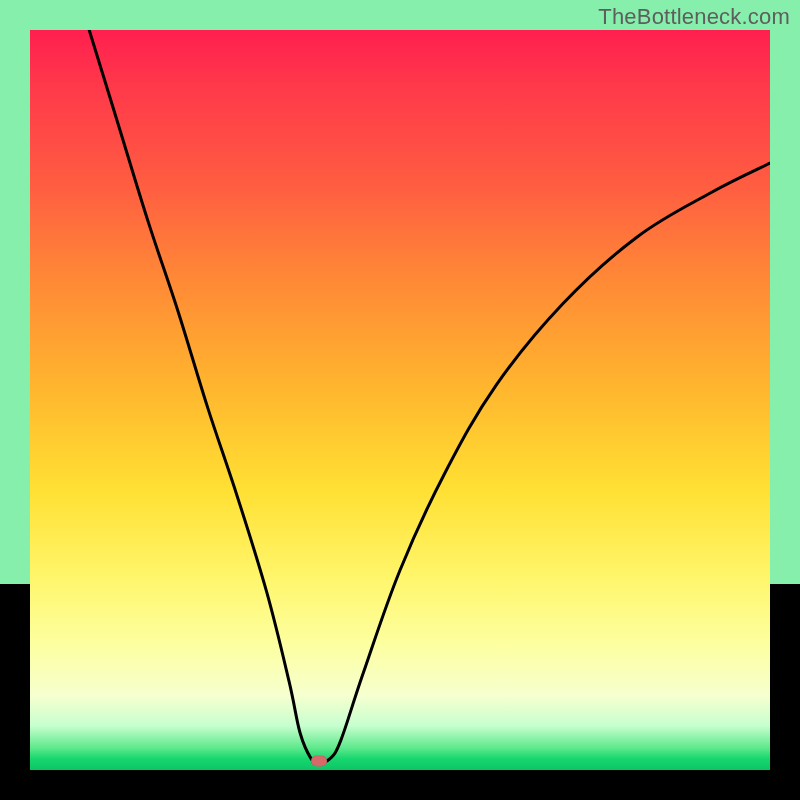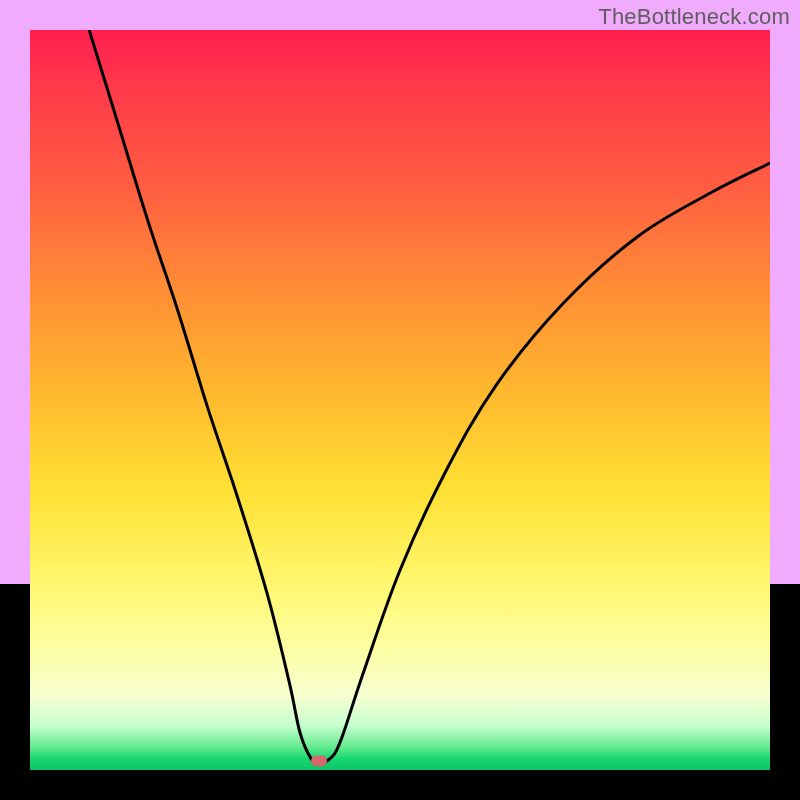--- a/index.html
+++ b/index.html
@@ -10,21 +10,21 @@
     background: #000;
     position: relative;
     font-family: Arial, Helvetica, sans-serif;
   }
   .outer {
     position: absolute;
     top: 0;
     left: 0;
     width: 800px;
     height: 584px;
-    background: #f0abfc;
+    background: #86efac;
   }
   .watermark {
     position: absolute;
     top: 4px;
     right: 10px;
     color: #5e5e5e;
     font-size: 22px;
     letter-spacing: 0.2px;
     font-weight: 500;
     z-index: 10;

